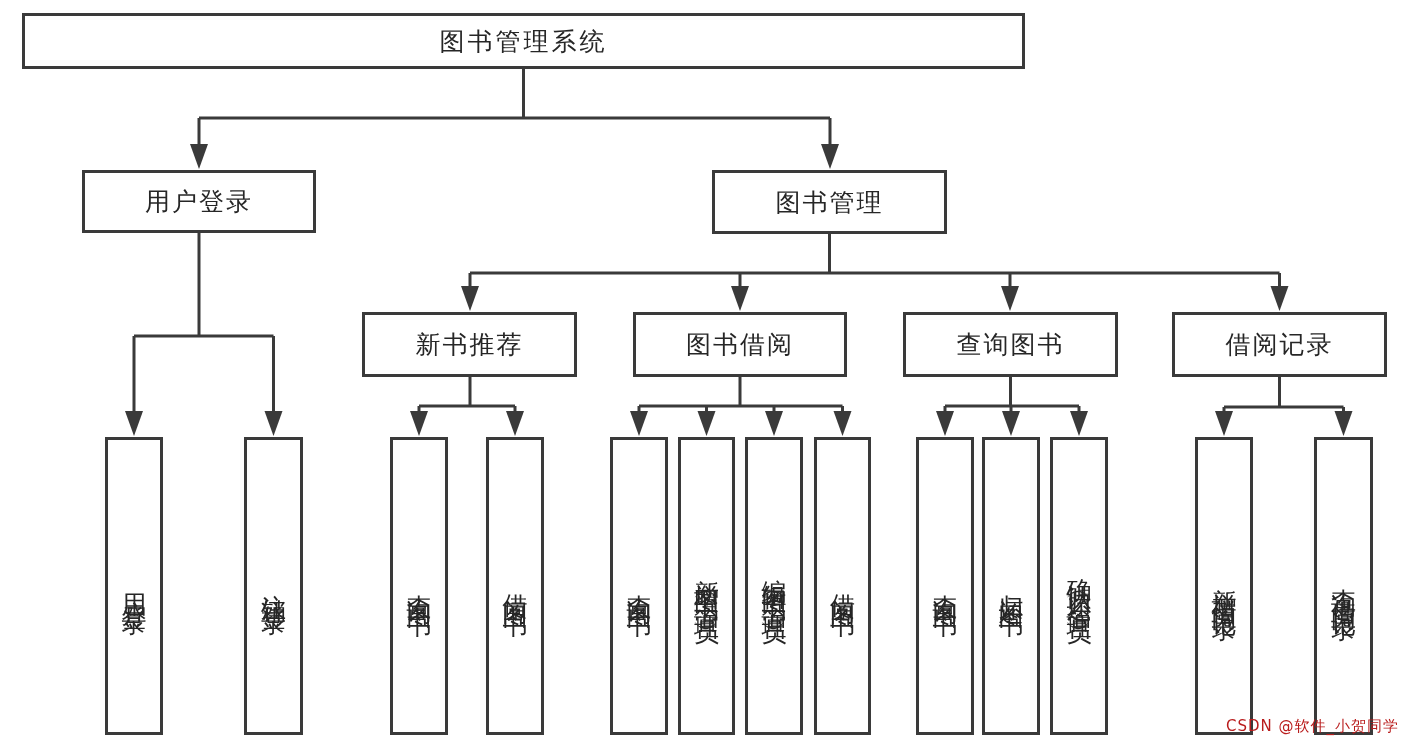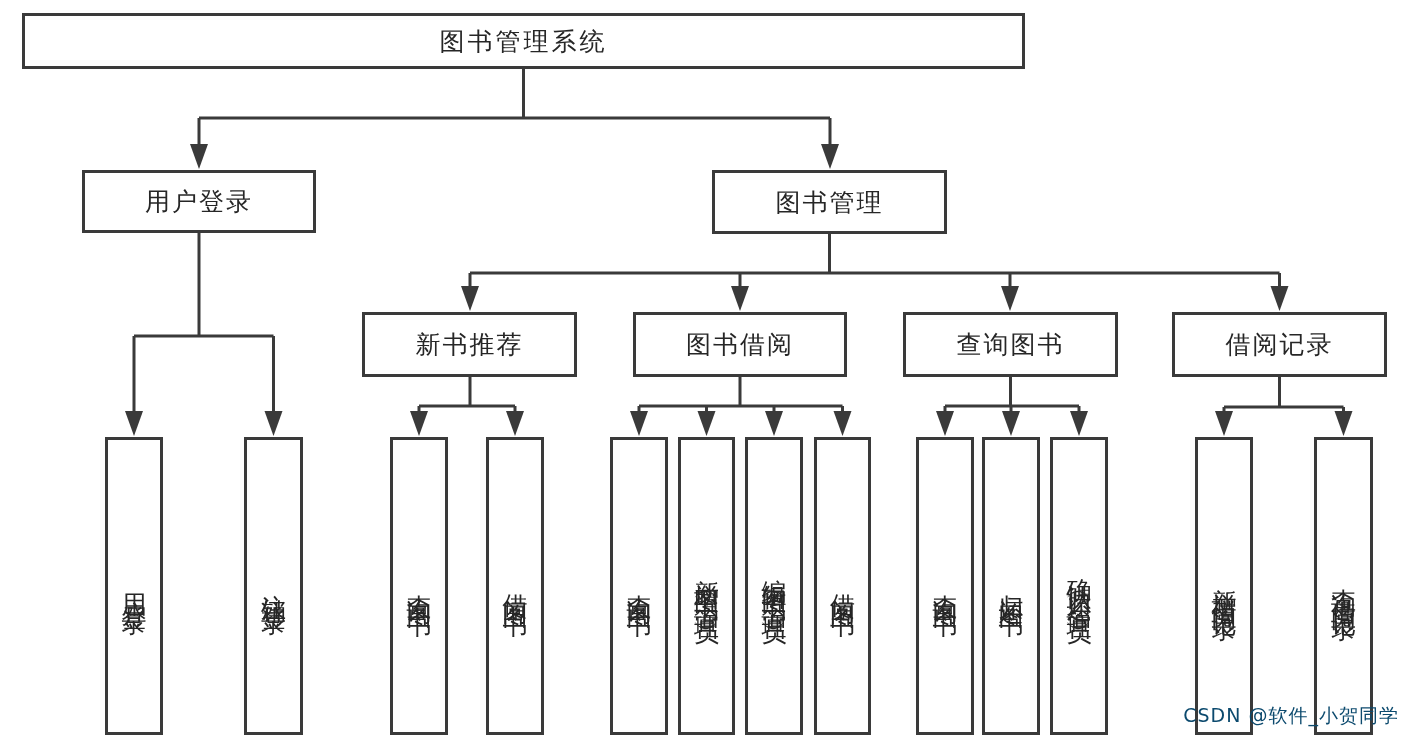--- a/index.html
+++ b/index.html
@@ -32,23 +32,23 @@
     writing-mode:vertical-rl;
     text-orientation:mixed;
     font-size:25px;
     letter-spacing:6px;
     color:#262626;
     line-height:1;
     white-space:nowrap;
   }
   .watermark{
     position:absolute;
-    right:6px;bottom:18px;
-    font-size:19px;
-    color:#0c4a6e;
+    right:6px;bottom:11px;
+    font-size:15px;
+    color:#b91c1c;
     letter-spacing:1px;
     white-space:nowrap;
   }
 </style>
 </head>
 <body>
 
 <div class="canvas">
 
   <svg class="connector-svg" viewBox="0 0 1405 747" xmlns="http://www.w3.org/2000/svg">

